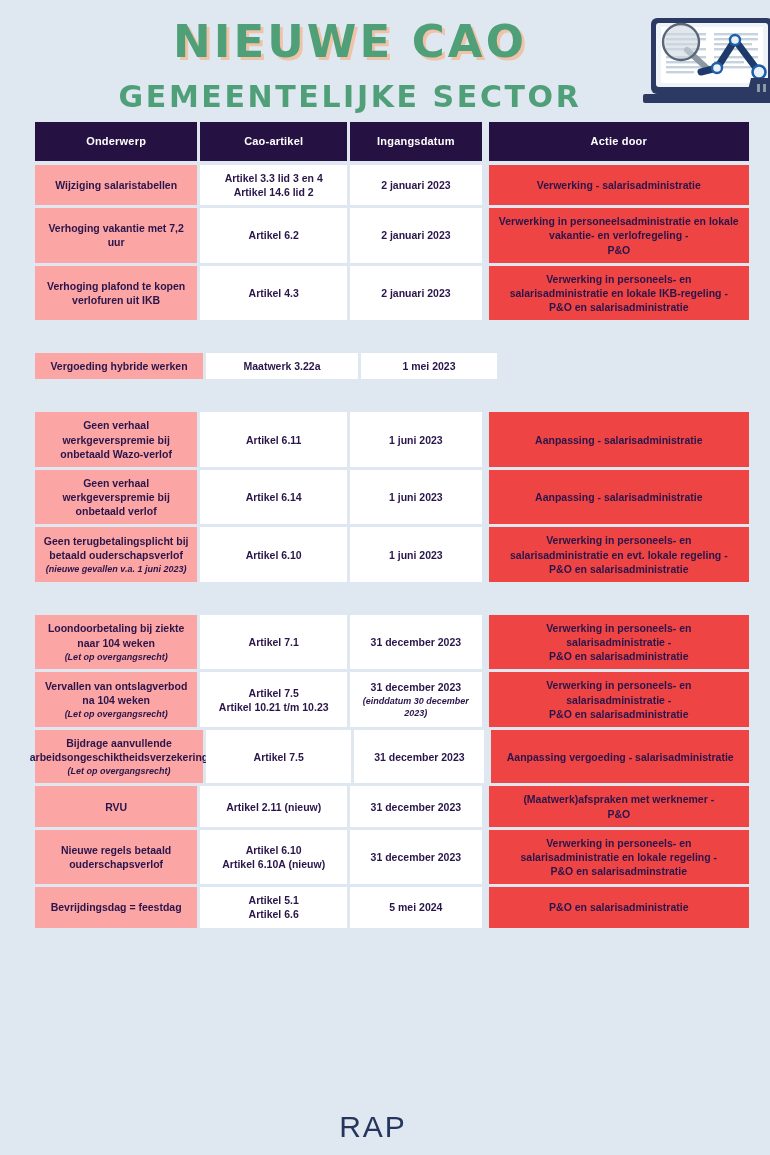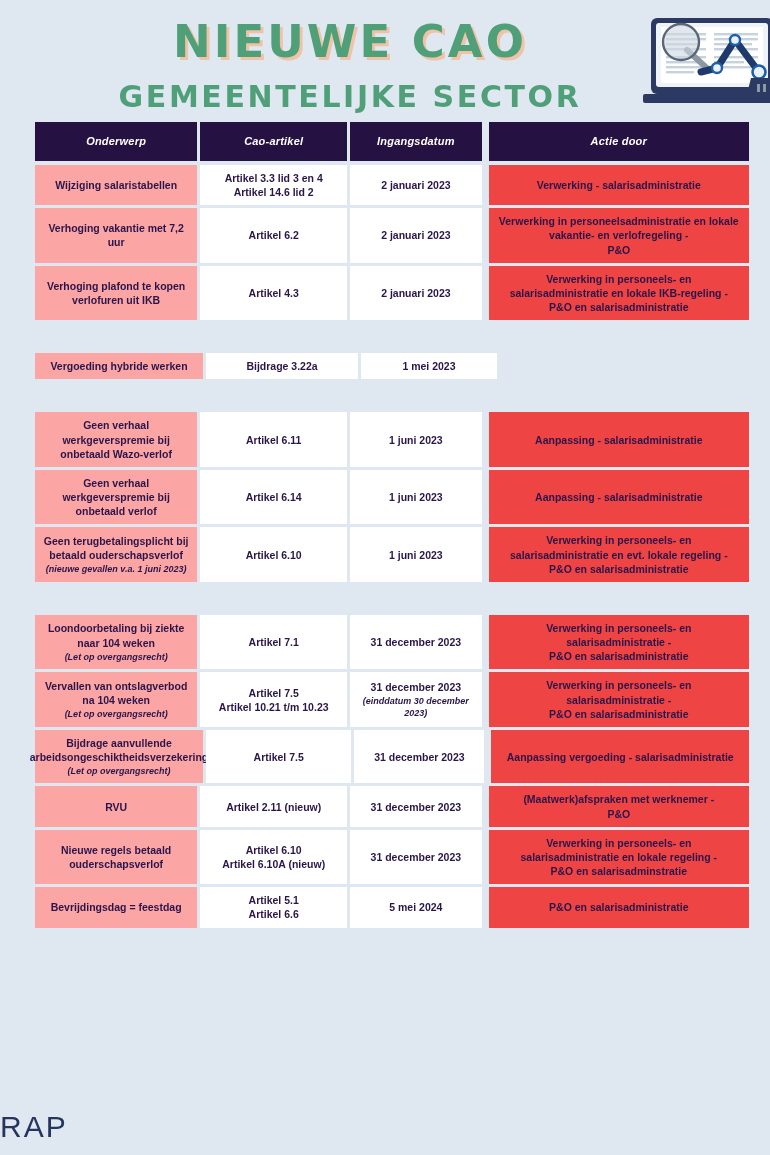--- a/index.html
+++ b/index.html
@@ -88,39 +88,39 @@
   .c2 { width: 152px; margin-right: 3px; background: #ffffff; }
   .c3 { width: 136px; margin-right: 7px; background: #ffffff; }
   .c4 { width: 270px; background: #ef4444; }
 
   .header-row .cell {
     background: #261242;
     color: #ffffff;
     font-size: 11px;
     padding: 12px 8px;
     letter-spacing: 0.2px;
-    font-style: italic;
   }
   .header-row .c1 { background: #261242; }
 
   .sub-note {
     font-style: italic;
     font-size: 9px;
     font-weight: bold;
     display: block;
     margin-top: 1px;
   }
   .line { display: block; }
 
   
   #footer {
     position: absolute;
     left: 0;
     top: 1110px;
     width: 746px;
+    text-align: center;
   }
   #footer-logo {
     font-size: 30px;
     font-weight: normal;
     letter-spacing: 2px;
     color: #26355e;
     font-family: "Liberation Sans", sans-serif;
   }
 </style>
 </head>
@@ -237,21 +237,21 @@
           <span class="line">salarisadministratie en lokale IKB-regeling -</span>
           <span class="line">P&amp;O en salarisadministratie</span>
         </div>
       </div>
       <div class="gap"></div>
       <div class="row">
         <div class="cell c1">
           <span class="line">Vergoeding hybride werken</span>
         </div>
         <div class="cell c2">
-          <span class="line">Bijdrage 3.22a</span>
+          <span class="line">Maatwerk 3.22a</span>
         </div>
         <div class="cell c3">
           <span class="line">1 mei 2023</span>
         </div>
       </div>
       <div class="gap"></div>
       <div class="row">
         <div class="cell c1">
           <span class="line">Geen verhaal werkgeverspremie bij onbetaald Wazo-verlof</span>
         </div>

